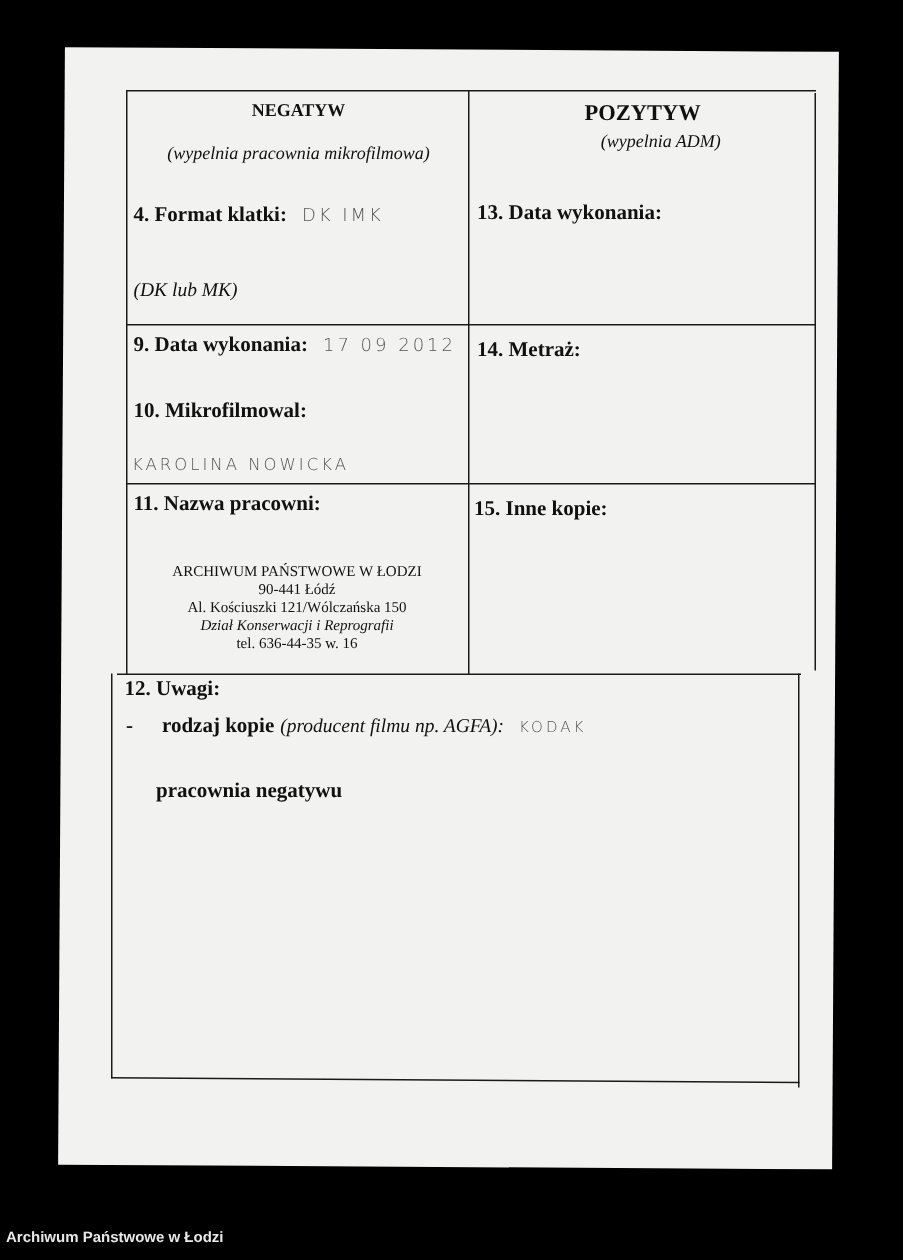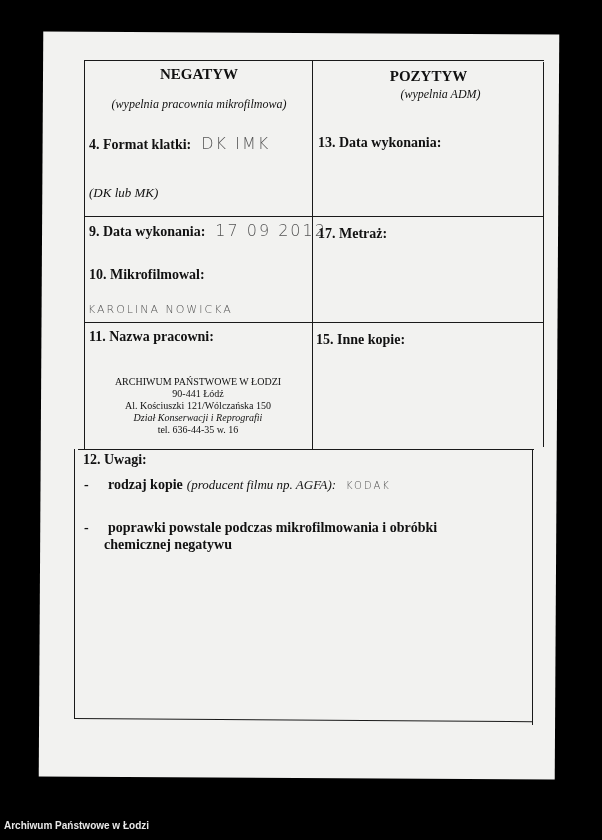--- a/index.html
+++ b/index.html
@@ -9,21 +9,21 @@
   }
   .paper {
     position:absolute; left:41px; top:33px; width:516px; height:745px;
     background:#f2f2f0; transform:rotate(0.35deg); transform-origin:center;
   }
   .form { position:absolute; left:0; top:0; width:602px; height:840px; }
   .ln { position:absolute; background:#1a1a1a; }
   .cell { position:absolute; }
   .bold { font-weight:bold; font-size:14px; }
   .ital { font-style:italic; font-size:13px; }
-  .hand { font-family: "DejaVu Sans", sans-serif; font-size:16px; color:#555; letter-spacing:2px; font-weight:300; }
+  .hand { font-family: "DejaVu Sans", sans-serif; font-size:12px; color:#555; letter-spacing:2px; font-weight:300; }
   .center { text-align:center; }
   .addr { font-size:10px; text-align:center; line-height:12px; }
   .footer {
     position:absolute; left:4px; top:820px; color:#e8e8e8;
     font-family:"Liberation Sans", sans-serif; font-size:10px; font-weight:bold;
   }
 </style>
 </head>
 <body>
 
@@ -36,21 +36,21 @@
   <div class="ln" style="left:543px;top:62px;width:1px;height:385px;"></div>
   <div class="ln" style="left:312px;top:60px;width:1px;height:390px;"></div>
   <div class="ln" style="left:84px;top:216px;width:460px;height:1px;"></div>
   <div class="ln" style="left:84px;top:322px;width:460px;height:1px;"></div>
   <div class="ln" style="left:78px;top:449px;width:456px;height:1px;"></div>
   <div class="ln" style="left:74px;top:449px;width:1px;height:270px;"></div>
   <div class="ln" style="left:532px;top:449px;width:1px;height:276px;"></div>
   <div class="ln" style="left:74px;top:718px;width:459px;height:1px;transform:rotate(0.4deg);transform-origin:left;"></div>
 
   <div class="cell center" style="left:86px;top:66px;width:226px;">
-    <div class="bold" style="font-size:15px;">NEGATYW</div>
+    <div class="bold" style="font-size:12px;">NEGATYW</div>
     <div class="ital" style="font-size:12px;margin-top:14px;">(wypelnia pracownia mikrofilmowa)</div>
   </div>
 
   <div class="cell center" style="left:314px;top:68px;width:229px;">
     <div class="bold" style="font-size:15px;">POZYTYW</div>
     <div class="ital" style="font-size:12px;margin-top:2px;padding-left:24px;">(wypelnia ADM)</div>
   </div>
 
   <div class="cell" style="left:89px;top:134px;">
     <span class="bold">4. Format klatki:</span>
@@ -58,21 +58,21 @@
   </div>
   <div class="cell ital" style="left:89px;top:185px;">(DK lub MK)</div>
 
   <div class="cell bold" style="left:318px;top:135px;">13. Data wykonania:</div>
 
   <div class="cell" style="left:89px;top:221px;">
     <span class="bold">9. Data wykonania:</span>
     <span class="hand" style="margin-left:6px;">17 09 2012</span>
   </div>
 
-  <div class="cell bold" style="left:318px;top:226px;">17. Metraż:</div>
+  <div class="cell bold" style="left:318px;top:226px;">14. Metraż:</div>
 
   <div class="cell bold" style="left:89px;top:267px;">10. Mikrofilmowal:</div>
   <div class="cell hand" style="left:88px;top:303px;font-size:11px;">KAROLINA NOWICKA</div>
 
   <div class="cell bold" style="left:89px;top:329px;">11. Nazwa pracowni:</div>
   <div class="cell addr" style="left:86px;top:376px;width:224px;">
     <div>ARCHIWUM PAŃSTWOWE W ŁODZI</div>
     <div>90-441 Łódź</div>
     <div>Al. Kościuszki 121/Wólczańska 150</div>
     <div style="font-style:italic;">Dział Konserwacji i Reprografii</div>
@@ -82,23 +82,19 @@
   <div class="cell bold" style="left:316px;top:332px;">15. Inne kopie:</div>
 
   <div class="cell bold" style="left:83px;top:452px;">12. Uwagi:</div>
   <div class="cell" style="left:84px;top:475px;">
     <span class="bold" style="display:inline-block;width:20px;">-</span>
     <span class="bold">rodzaj kopie</span>
     <span class="ital">(producent filmu np. AGFA):</span>
     <span class="hand" style="font-size:10px;margin-left:6px;">KODAK</span>
   </div>
   <div class="cell" style="left:84px;top:519px;line-height:16px;">
-    <div>
-      <span class="bold" style="display:inline-block;width:20px;">-</span>
-      <span class="bold">poprawki powstale podczas mikrofilmowania i obróbki</span>
-    </div>
     <div style="padding-left:20px;">
-      <span class="bold">chemicznej negatywu</span>
+      <span class="bold">pracownia negatywu</span>
     </div>
   </div>
 </div>
 
 <div class="footer">Archiwum Państwowe w Łodzi</div>
 
 </body></html>

